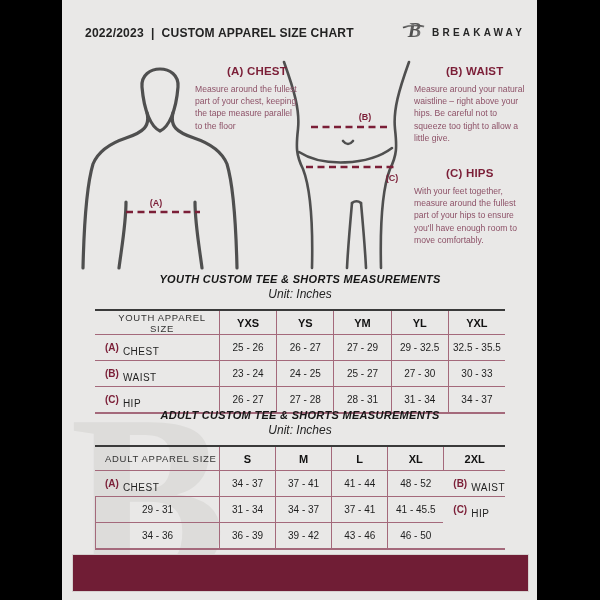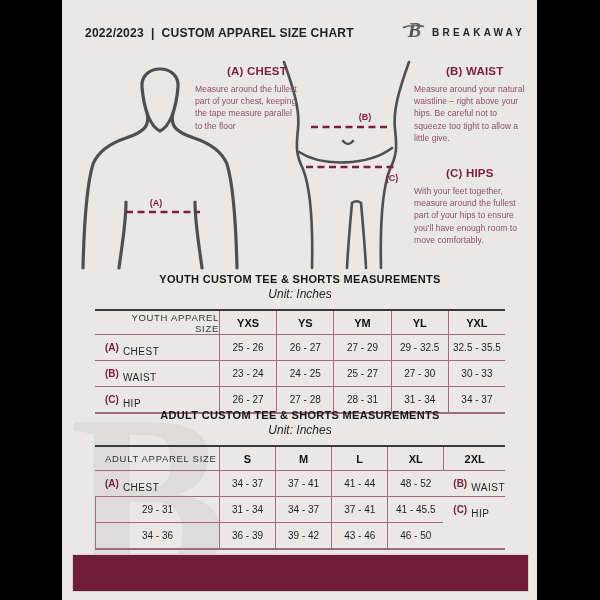--- a/index.html
+++ b/index.html
@@ -30,30 +30,30 @@
           color:var(--body_text,#8d5167);}
   .note-a{left:133px;top:10px;width:104px;}
   .note-b{left:352px;top:10px;width:116px;}
   .note-c{left:352px;top:112px;width:118px;}
 
   
   .tables{position:absolute;inset:0;z-index:2;}
   .table-block{position:absolute;left:33px;width:410px;text-align:center;}
   #youth-block{top:273px;}
   #adult-block{top:409px;}
-  .table-title{font-size:11px;font-weight:bold;color:#161616;letter-spacing:.3px;}
+  .table-title{font-size:11px;font-weight:bold;color:#161616;letter-spacing:.3px;font-style:italic;}
   .table-unit{font-size:12px;font-style:italic;color:#242424;margin:2px 0 8px 0;}
   .size-table{display:grid;grid-template-columns:124px repeat(5,1fr);
               border-top:2px solid #3a3a3a;
               border-bottom:2px solid var(--table_line,#a4697b);}
   .cell{display:flex;align-items:center;justify-content:center;height:25px;
         font-size:10px;color:#1f1f1f;border-bottom:1.4px solid var(--table_line,#a4697b);}
   .cell.hcell{height:23px;font-weight:bold;font-size:11px;color:#121212;}
   .cell.size-label{font-weight:normal;font-size:9.5px;letter-spacing:.7px;color:#333;}
-  .cell.col-start{justify-content:flex-start;padding-left:10px;text-align:right;}
+  .cell.col-start{justify-content:flex-start;padding-left:10px;text-align:center;}
   .cell.vline{border-left:1.4px solid var(--table_line,#a4697b);}
   .cell.last-row{border-bottom:none;}
   .row-key{color:var(--maroon,#7b1e37);font-weight:bold;margin-right:4px;}
   .row-label{letter-spacing:.5px;margin-top:8px;}
 
   
   .watermark{position:absolute;left:8px;top:398px;z-index:0;
              font-family:"Liberation Serif",serif;font-weight:bold;
              font-size:235px;line-height:200px;color:var(--watermark,#dddcda);}
   .footer-bar{position:absolute;left:10px;top:554px;width:455px;height:36px;

